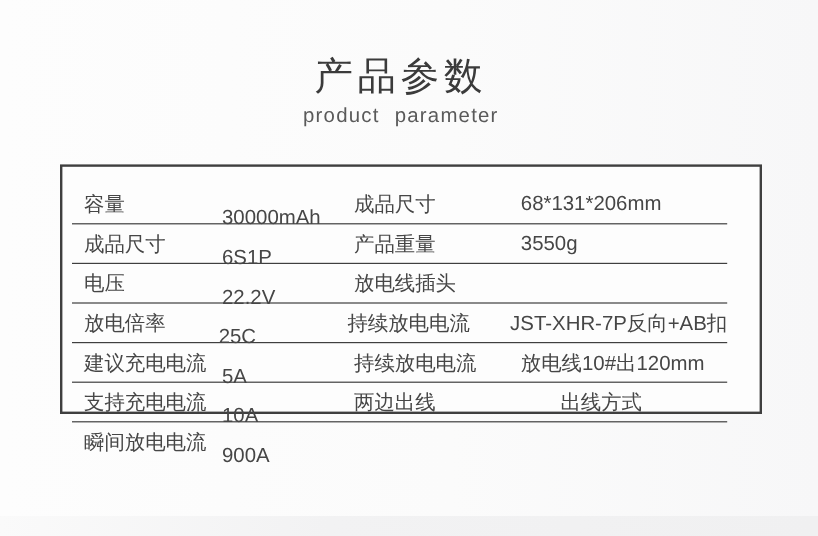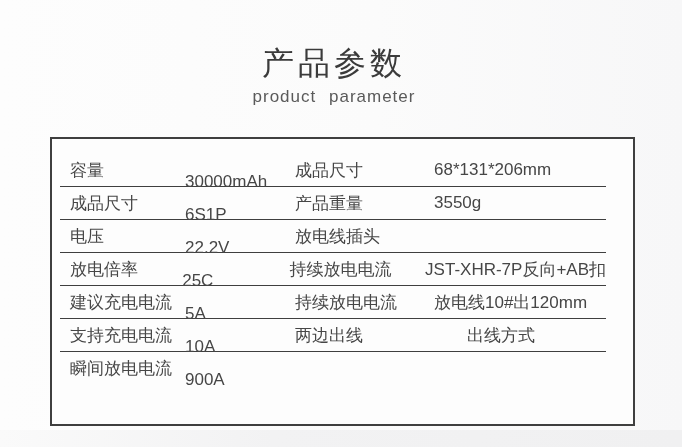--- a/index.html
+++ b/index.html
@@ -40,21 +40,21 @@
     word-spacing: 7px;
     color: #5a5a5a;
     line-height: 22px;
   }
 
   .panel {
     position: absolute;
     left: 50px;
     top: 137px;
     width: 585px;
-    height: 289px;
+    height: 208px;
     box-sizing: border-box;
     border: 2px solid #3f3f3f;
     background: #fdfdfd;
   }
   .rows {
     position: absolute;
     left: 8px;
     right: 27px;
     top: 0;
     padding-top: 15px;

